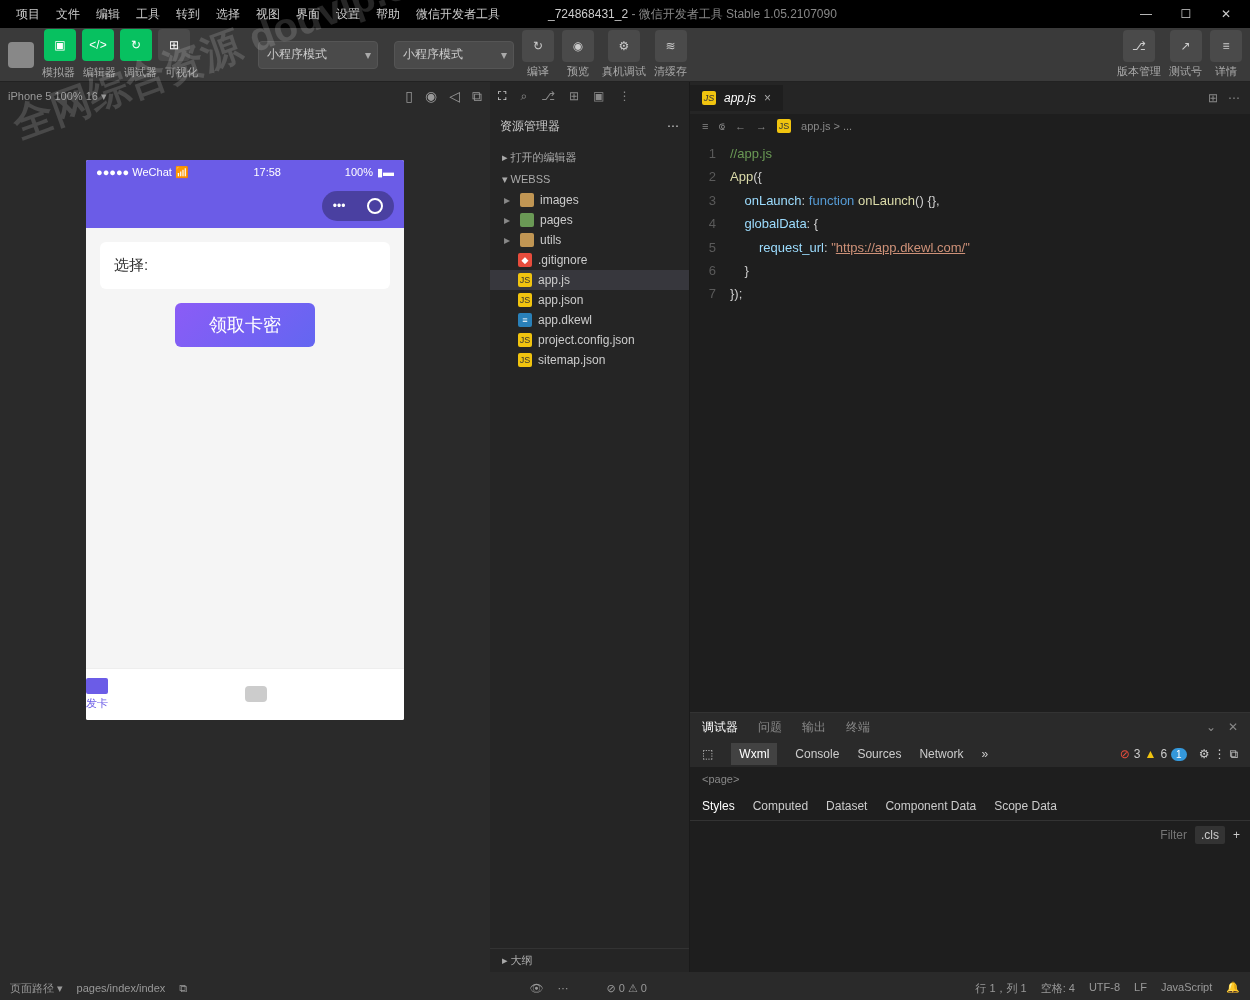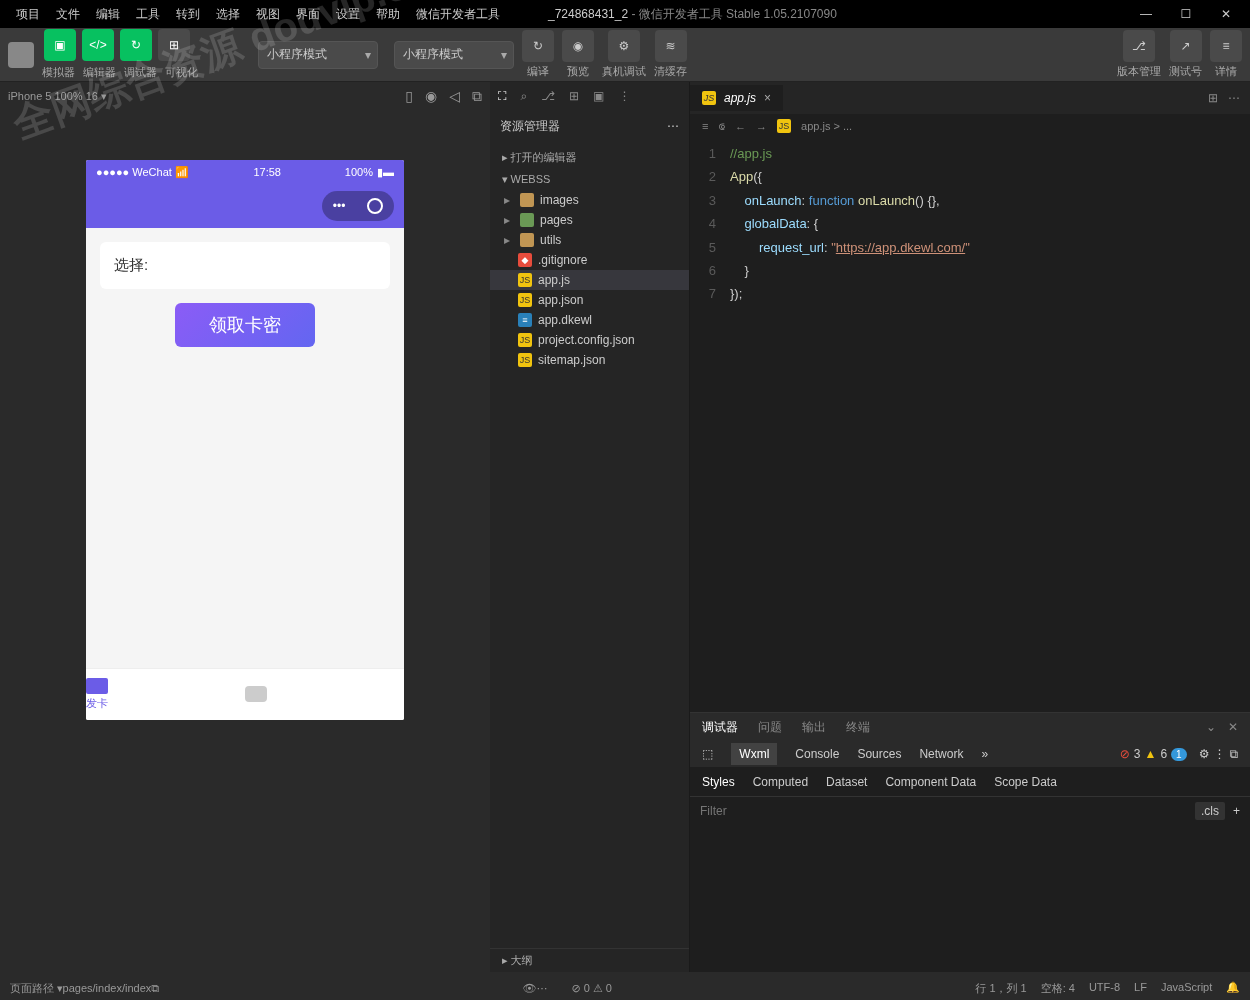--- a/index.html
+++ b/index.html
@@ -81,23 +81,23 @@
 .dbg-tabs{height:28px;background:#2a2a2a;display:flex;align-items:center;padding:0 12px;gap:20px;color:#888;font-size:12px;}
 .dbg-tabs .active{color:#fff;}
 .dbg-tabs .right{margin-left:auto;display:flex;gap:12px;}
 .dbg-tools{height:26px;background:#2a2a2a;display:flex;align-items:center;padding:0 12px;gap:18px;font-size:12px;color:#ccc;}
 .dbg-tools .active{color:#fff;background:#424242;padding:4px 8px;}
 .badge{padding:1px 5px;border-radius:8px;font-size:10px;}
 .badge.blue{background:#3498db;color:#fff;}
 .style-tabs{height:30px;border-bottom:1px solid #333;display:flex;align-items:center;padding:0 12px;gap:18px;font-size:12px;}
 .style-tabs .active{color:#fff;}
 .filter-row{height:28px;display:flex;align-items:center;padding:0 10px;gap:8px;}
-.filter-input{flex:1;background:transparent;border:none;color:#d946ef;font-size:12px;outline:none;}
+.filter-input{flex:1;background:transparent;border:none;color:#d946ef;font-size:12px;outline:none;text-align:right;}
 .cls-btn{background:#333;padding:2px 6px;border-radius:2px;}
-.statusbar{position:absolute;bottom:0;left:0;right:0;height:24px;background:#2a2a2a;display:flex;align-items:center;padding:0 10px;color:#999;font-size:11px;gap:0;}
+.statusbar{position:absolute;bottom:0;left:0;right:0;height:24px;background:#2a2a2a;display:flex;align-items:center;padding:0 10px;color:#999;font-size:11px;gap:14px;}
 .statusbar .right{margin-left:auto;display:flex;gap:14px;}
 .watermark{position:absolute;top:20px;left:0;font-size:40px;font-weight:bold;color:rgba(255,255,255,0.15);transform:rotate(-20deg);pointer-events:none;z-index:999;line-height:1.2;}
 </style>
 </head>
 <body>
 
 <div class="watermark">全网综合资源
 douvip.com</div>
 
 <div class="titlebar">
@@ -351,20 +351,21 @@
           <span style="color:#e74c3c">⊘</span>
             <span>3</span>
           <span style="color:#f1c40f">▲</span>
             <span>6</span>
           <span class="badge blue">1</span>
           <span style="margin-left:8px">⚙</span>
           <span>⋮</span>
           <span>⧉</span>
         </div>
       </div>
+      <div style="padding:6px 12px;color:#888;font-size:11px">&lt;page&gt;</div>
       <div class="style-tabs">
         <span class="active">Styles</span>
         <span>Computed</span>
         <span>Dataset</span>
         <span>Component Data</span>
         <span>Scope Data</span>
       </div>
       <div class="filter-row">
         <input class="filter-input" placeholder="Filter" style="">
         <span class="cls-btn">.cls</span>

